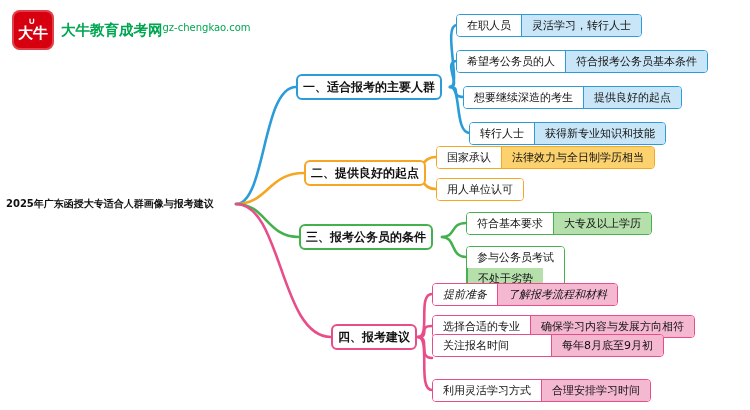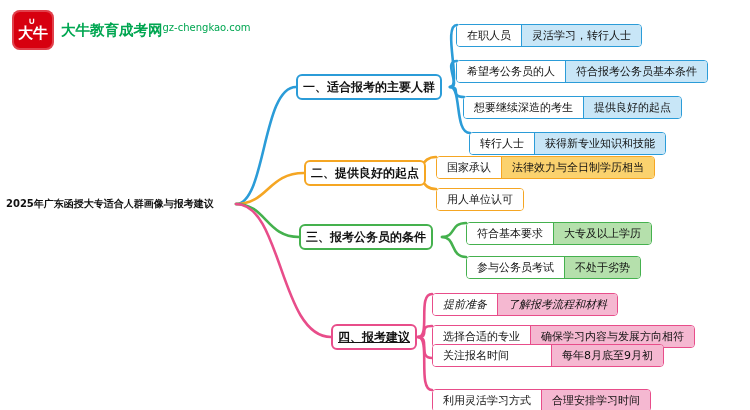--- a/index.html
+++ b/index.html
@@ -57,21 +57,20 @@
   
   .leaf {
     position: absolute; z-index: 2;
     display: inline-flex; align-items: flex-start;
     background: #fff;
     border: 1.5px solid var(--c, #999);
     border-radius: 4px;
     overflow: hidden;
     font-size: 11px; color: #111; line-height: 1;
     white-space: nowrap;
-    margin-top: 10px;
   }
   .leaf-label { padding: 5px 10px; background: #fff; }
   .leaf-value {
     padding: 5px 10px;
     background: var(--f, #eee);
     border-left: 1.5px solid var(--c, #999);
   }
 </style>
 </head>
 <body>
@@ -114,21 +113,21 @@
       <div class="logo-name">大牛教育成考网</div>
       <div class="logo-url">gz-chengkao.com</div>
     </div>
   </div>
 
   <div class="root-node" style="left:6px; top:197px;">2025年广东函授大专适合人群画像与报考建议</div>
 
   <div class="branch-node" style="left: 296px; top: 74px; --c: #2b9cd8; --f: #c8e6f7;">一、适合报考的主要人群</div>
   <div class="branch-node" style="left: 304px; top: 160px; --c: #f5a623; --f: #fbd26e;">二、提供良好的起点</div>
   <div class="branch-node" style="left: 299px; top: 224px; --c: #45b14e; --f: #b5e0ac;">三、报考公务员的条件</div>
-  <div class="branch-node" style="left: 331px; top: 324px; text-decoration: underline; --c: #e84d8a; --f: #f5b8d1;">四、报考建议</div>
+  <div class="branch-node" style="left: 331px; top: 324px; --c: #e84d8a; --f: #f5b8d1;">四、报考建议</div>
 
   <div class="leaf" style="left: 456px; top: 14px; --c: #2b9cd8; --f: #c8e6f7;">
     <span class="leaf-label">在职人员</span>
     <span class="leaf-value">灵活学习，转行人士</span>
   </div>
   <div class="leaf" style="left: 456px; top: 50px; --c: #2b9cd8; --f: #c8e6f7;">
     <span class="leaf-label">希望考公务员的人</span>
     <span class="leaf-value">符合报考公务员基本条件</span>
   </div>
   <div class="leaf" style="left: 463px; top: 86px; --c: #2b9cd8; --f: #c8e6f7;">
@@ -145,21 +144,21 @@
     <span class="leaf-value">法律效力与全日制学历相当</span>
   </div>
   <div class="leaf" style="left: 436px; top: 178px; --c: #f5a623; --f: #fbd26e;">
     <span class="leaf-label">用人单位认可</span>
   </div>
 
   <div class="leaf" style="left: 466px; top: 212px; --c: #45b14e; --f: #b5e0ac;">
     <span class="leaf-label">符合基本要求</span>
     <span class="leaf-value">大专及以上学历</span>
   </div>
-  <div class="leaf" style="left: 466px; top: 246px; --c: #45b14e; --f: #b5e0ac;">
+  <div class="leaf" style="left: 466px; top: 246px; flex-direction: column; --c: #45b14e; --f: #b5e0ac;">
     <span class="leaf-label">参与公务员考试</span>
     <span class="leaf-value">不处于劣势</span>
   </div>
 
   <div class="leaf" style="left: 432px; top: 283px; font-style: italic; --c: #e84d8a; --f: #f5b8d1;">
     <span class="leaf-label">提前准备</span>
     <span class="leaf-value">了解报考流程和材料</span>
   </div>
   <div class="leaf" style="left: 432px; top: 315px; --c: #e84d8a; --f: #f5b8d1;">
     <span class="leaf-label">选择合适的专业</span>

